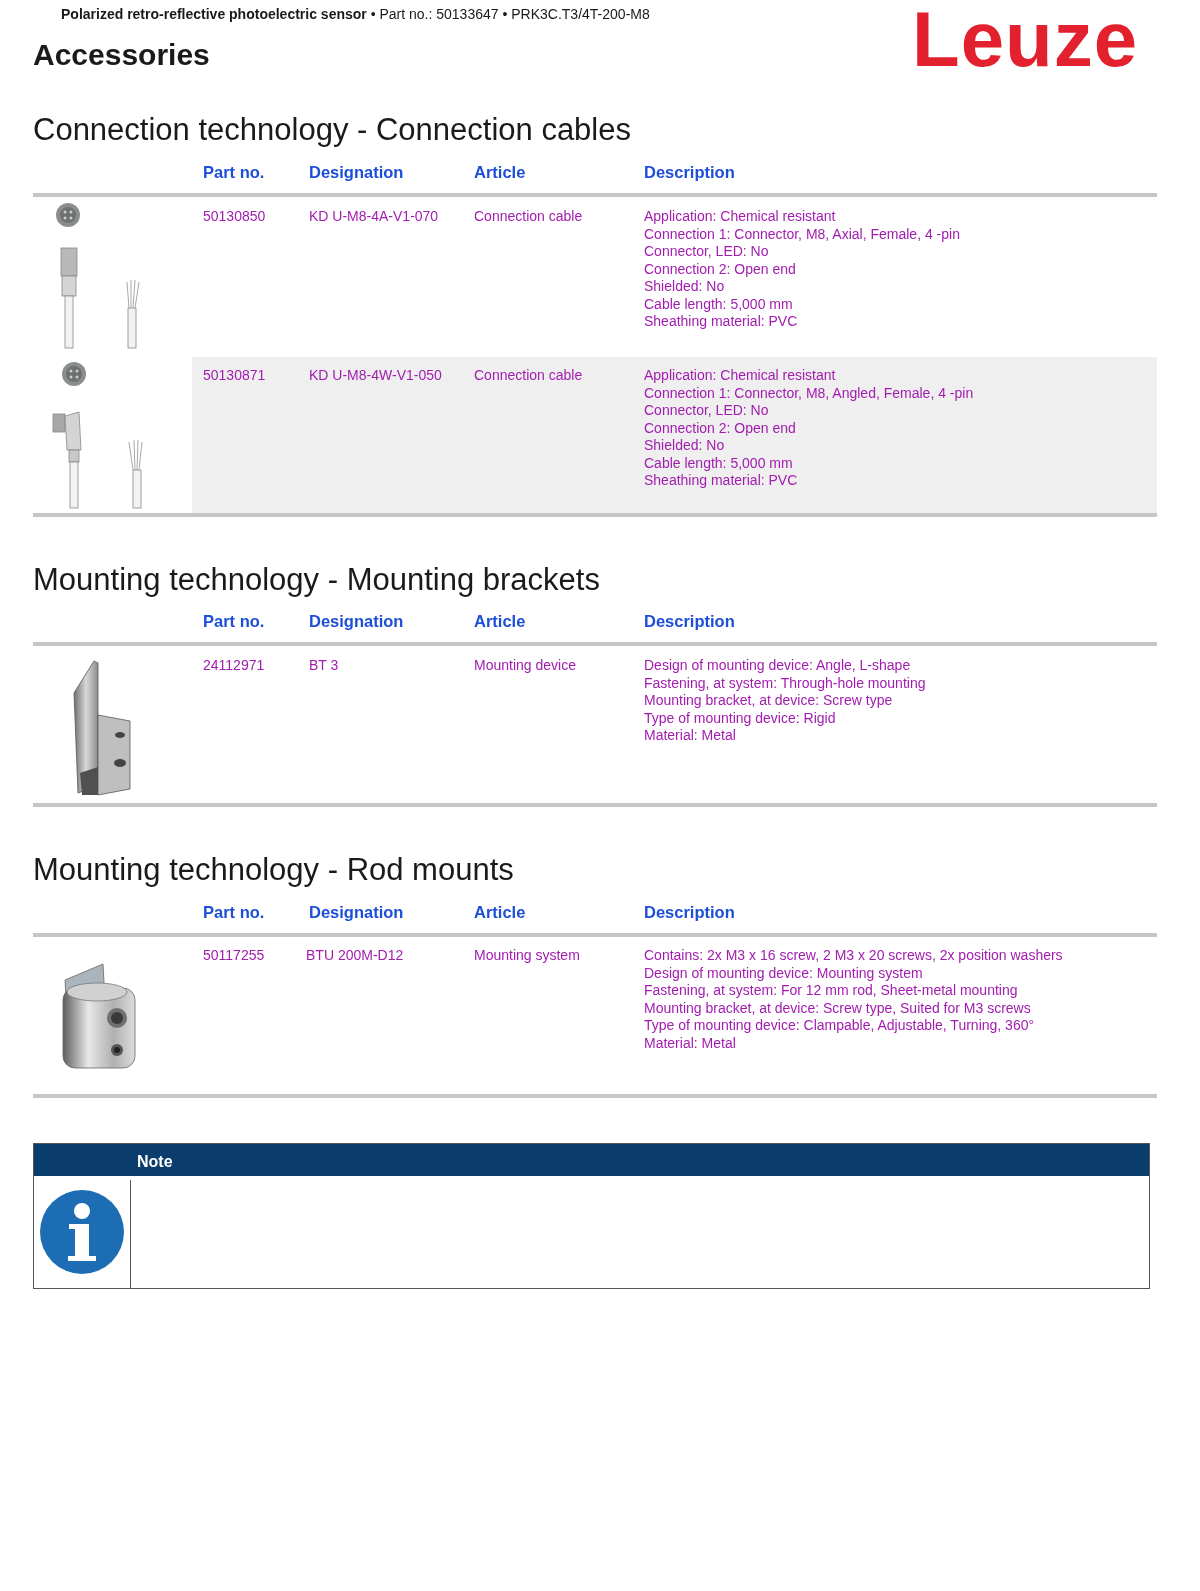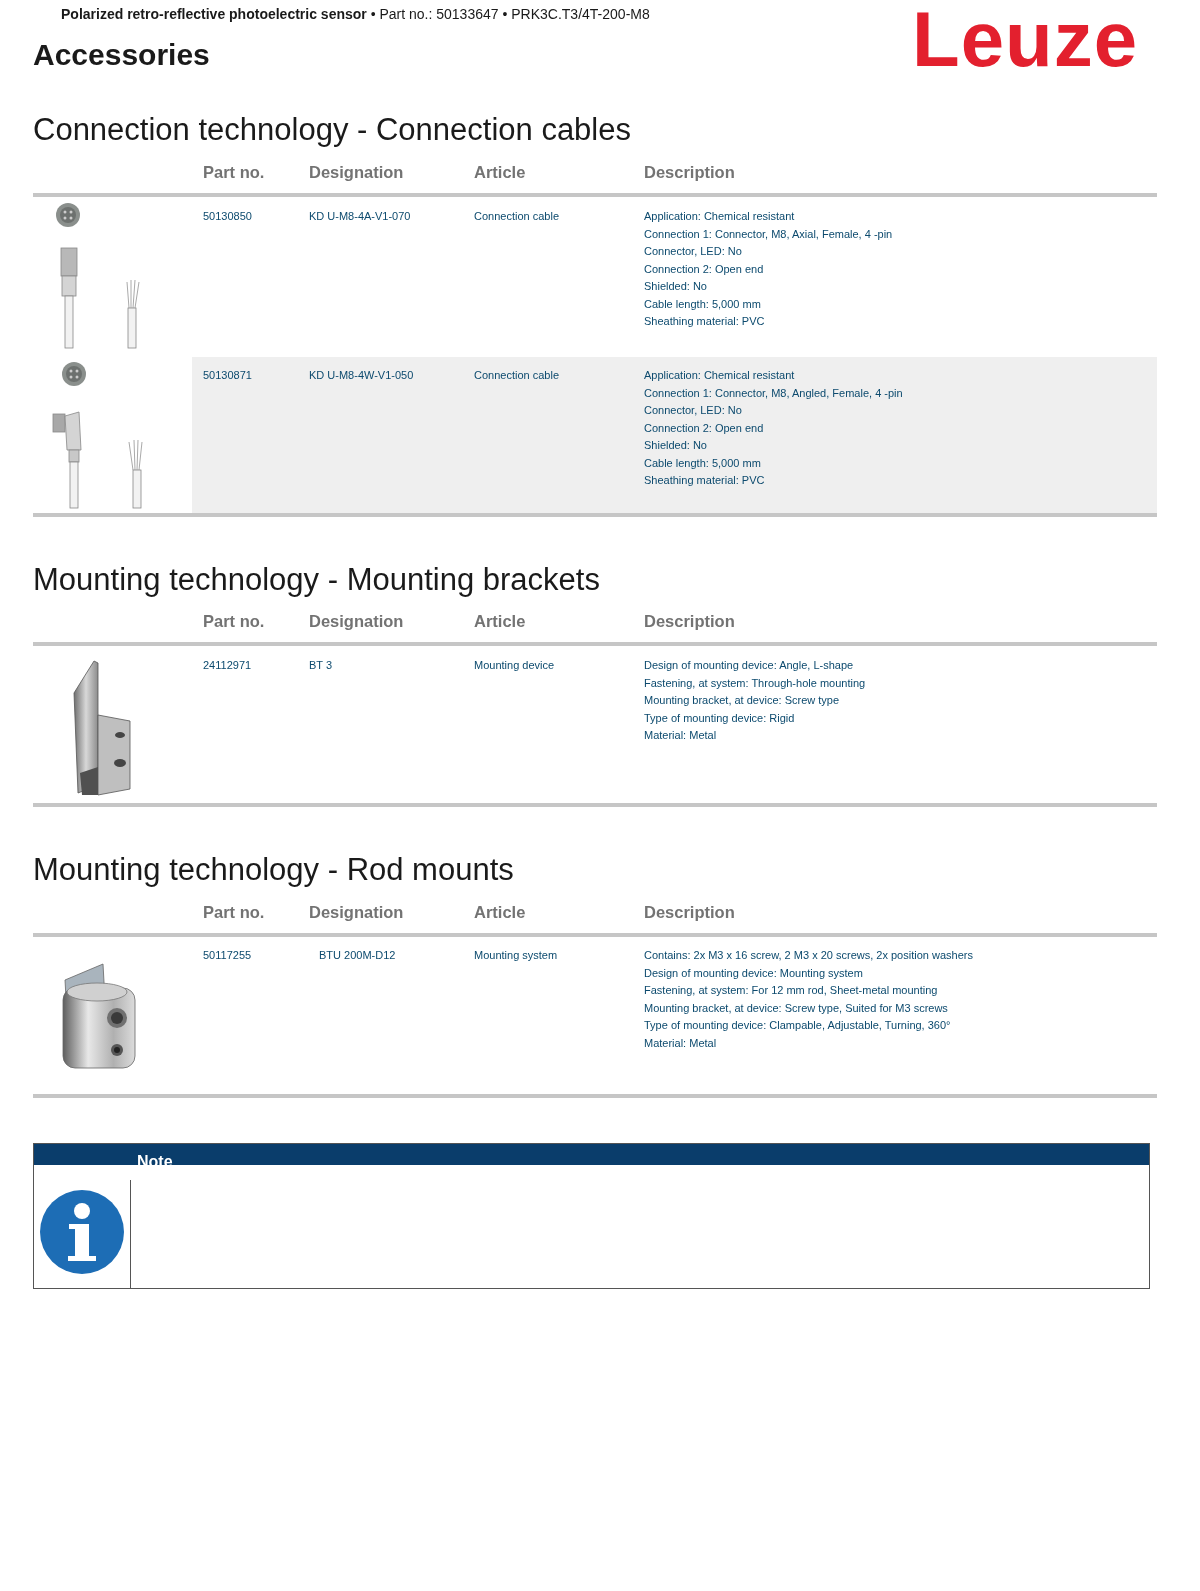--- a/index.html
+++ b/index.html
@@ -15,40 +15,40 @@
     position: absolute; left: 33px; top: 38px; font-size: 30px; font-weight: bold; color: #1a1a1a;
   }
   .logo {
     position: absolute; left: 912px; top: -6px; font-size: 78px; font-weight: bold;
     color: #e3202e; letter-spacing: 1px;
   }
   .section-title {
     position: absolute; left: 33px; font-size: 31px; color: #1a1a1a; font-weight: normal; text-align: center;
   }
   .col-header {
-    position: absolute; font-size: 16.5px; font-weight: bold; color: #737373;
+    position: absolute; font-size: 16.5px; font-weight: bold; color: #1d4ed8;
   }
   .rule {
     position: absolute; left: 33px; width: 1124px; height: 4px; background: #c6c6c6;
   }
   .row-bg {
     position: absolute; left: 192px; width: 965px; background: #efefef;
   }
   .cell {
-    position: absolute; font-size: 11px; color: #0c4a6e; line-height: 17.5px;
+    position: absolute; font-size: 14px; color: #a21caf; line-height: 17.5px;
   }
   .desc-line { display: block; white-space: nowrap; }
   .thumb { position: absolute; }
   
   .note-box {
     position: absolute; left: 33px; top: 1143px; width: 1117px; height: 146px;
     border: 1px solid #555; box-sizing: border-box;
   }
   .note-header {
-    position: absolute; left: 0; top: 0; right: 0; height: 21px; background: #0a3d6b;
+    position: absolute; left: 0; top: 0; right: 0; height: 32px; background: #0a3d6b;
   }
   .note-header-label {
     position: absolute; left: 103px; top: 9px; color: #ffffff; font-weight: bold; font-size: 16px;
   }
   .note-divider {
     position: absolute; left: 96px; top: 36px; bottom: 0; width: 1px; background: #555;
   }
   .note-icon {
     position: absolute; left: 6px; top: 46px; width: 84px; height: 84px; border-radius: 50%;
     background: #1d6db5;
@@ -203,21 +203,21 @@
     </defs>
     <path d="M10 20 L48 4 L50 40 L12 56 Z" fill="#a9b4bd" stroke="#666" stroke-width="0.8"></path>
     <rect x="8" y="28" width="72" height="80" rx="12" fill="url(#metal2)" stroke="#666" stroke-width="0.8"></rect>
     <ellipse cx="42" cy="32" rx="30" ry="9" fill="#d0d0d0" stroke="#777" stroke-width="0.8"></ellipse>
     <circle cx="62" cy="58" r="10" fill="#707070"></circle>
       <circle cx="62" cy="58" r="6" fill="#3a3a3a"></circle>
     <circle cx="62" cy="90" r="6" fill="#555"></circle>
       <circle cx="62" cy="90" r="3" fill="#222"></circle>
   </svg>
   <div class="cell" style="left:203px;top:947px">50117255</div>
-  <div class="cell" style="left:319px;top:947px">BTU 200M-D12</div>
+  <div class="cell" style="left:306px;top:947px">BTU 200M-D12</div>
   <div class="cell" style="left:474px;top:947px">Mounting system</div>
   <div class="cell" style="left:644px;top:947px">
     <span class="desc-line">Contains: 2x M3 x 16 screw, 2 M3 x 20 screws, 2x position washers</span>
     <span class="desc-line">Design of mounting device: Mounting system</span>
     <span class="desc-line">Fastening, at system: For 12 mm rod, Sheet-metal mounting</span>
     <span class="desc-line">Mounting bracket, at device: Screw type, Suited for M3 screws</span>
     <span class="desc-line">Type of mounting device: Clampable, Adjustable, Turning, 360°</span>
     <span class="desc-line">Material: Metal</span>
   </div>
 </div>

